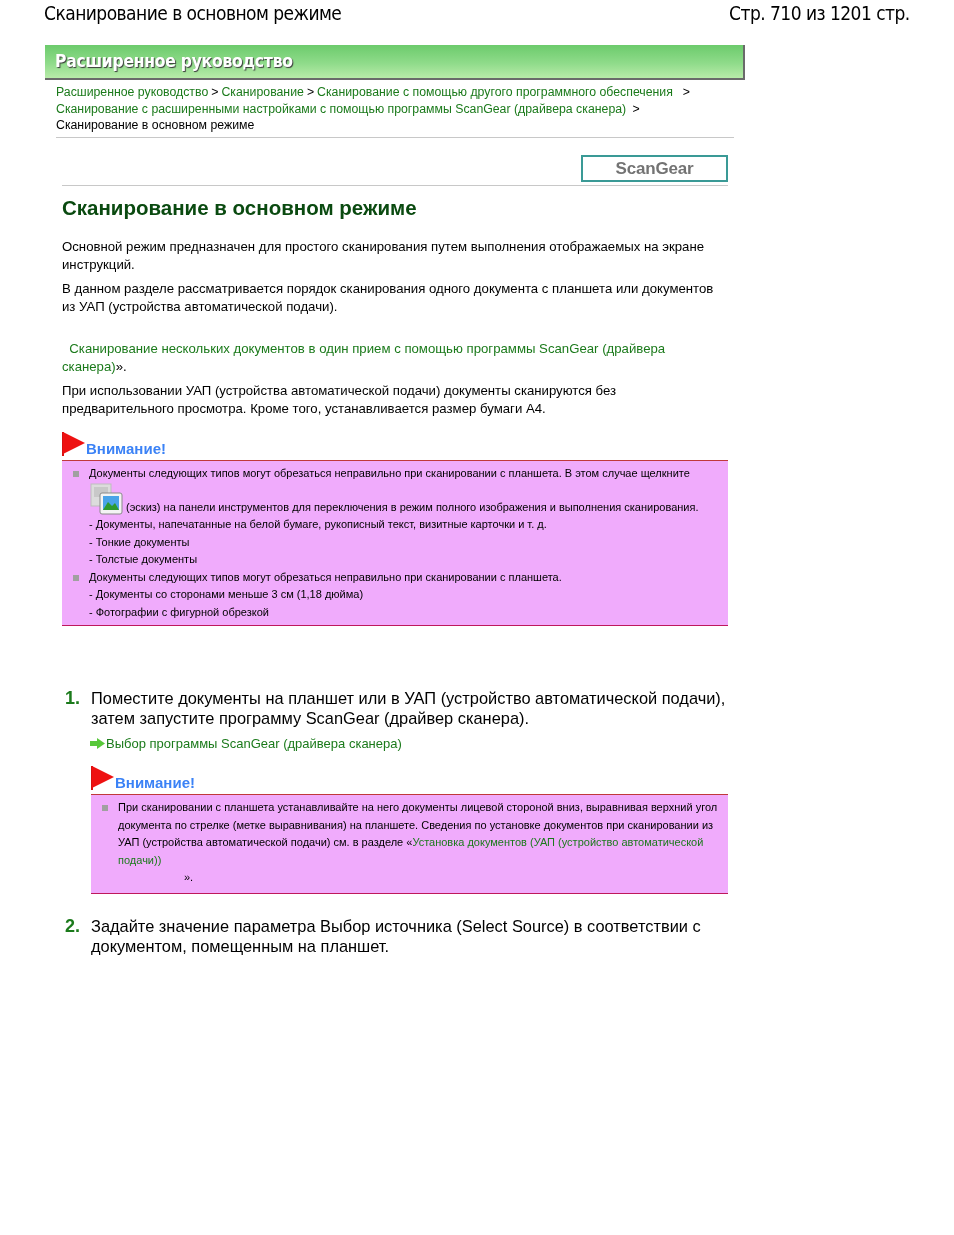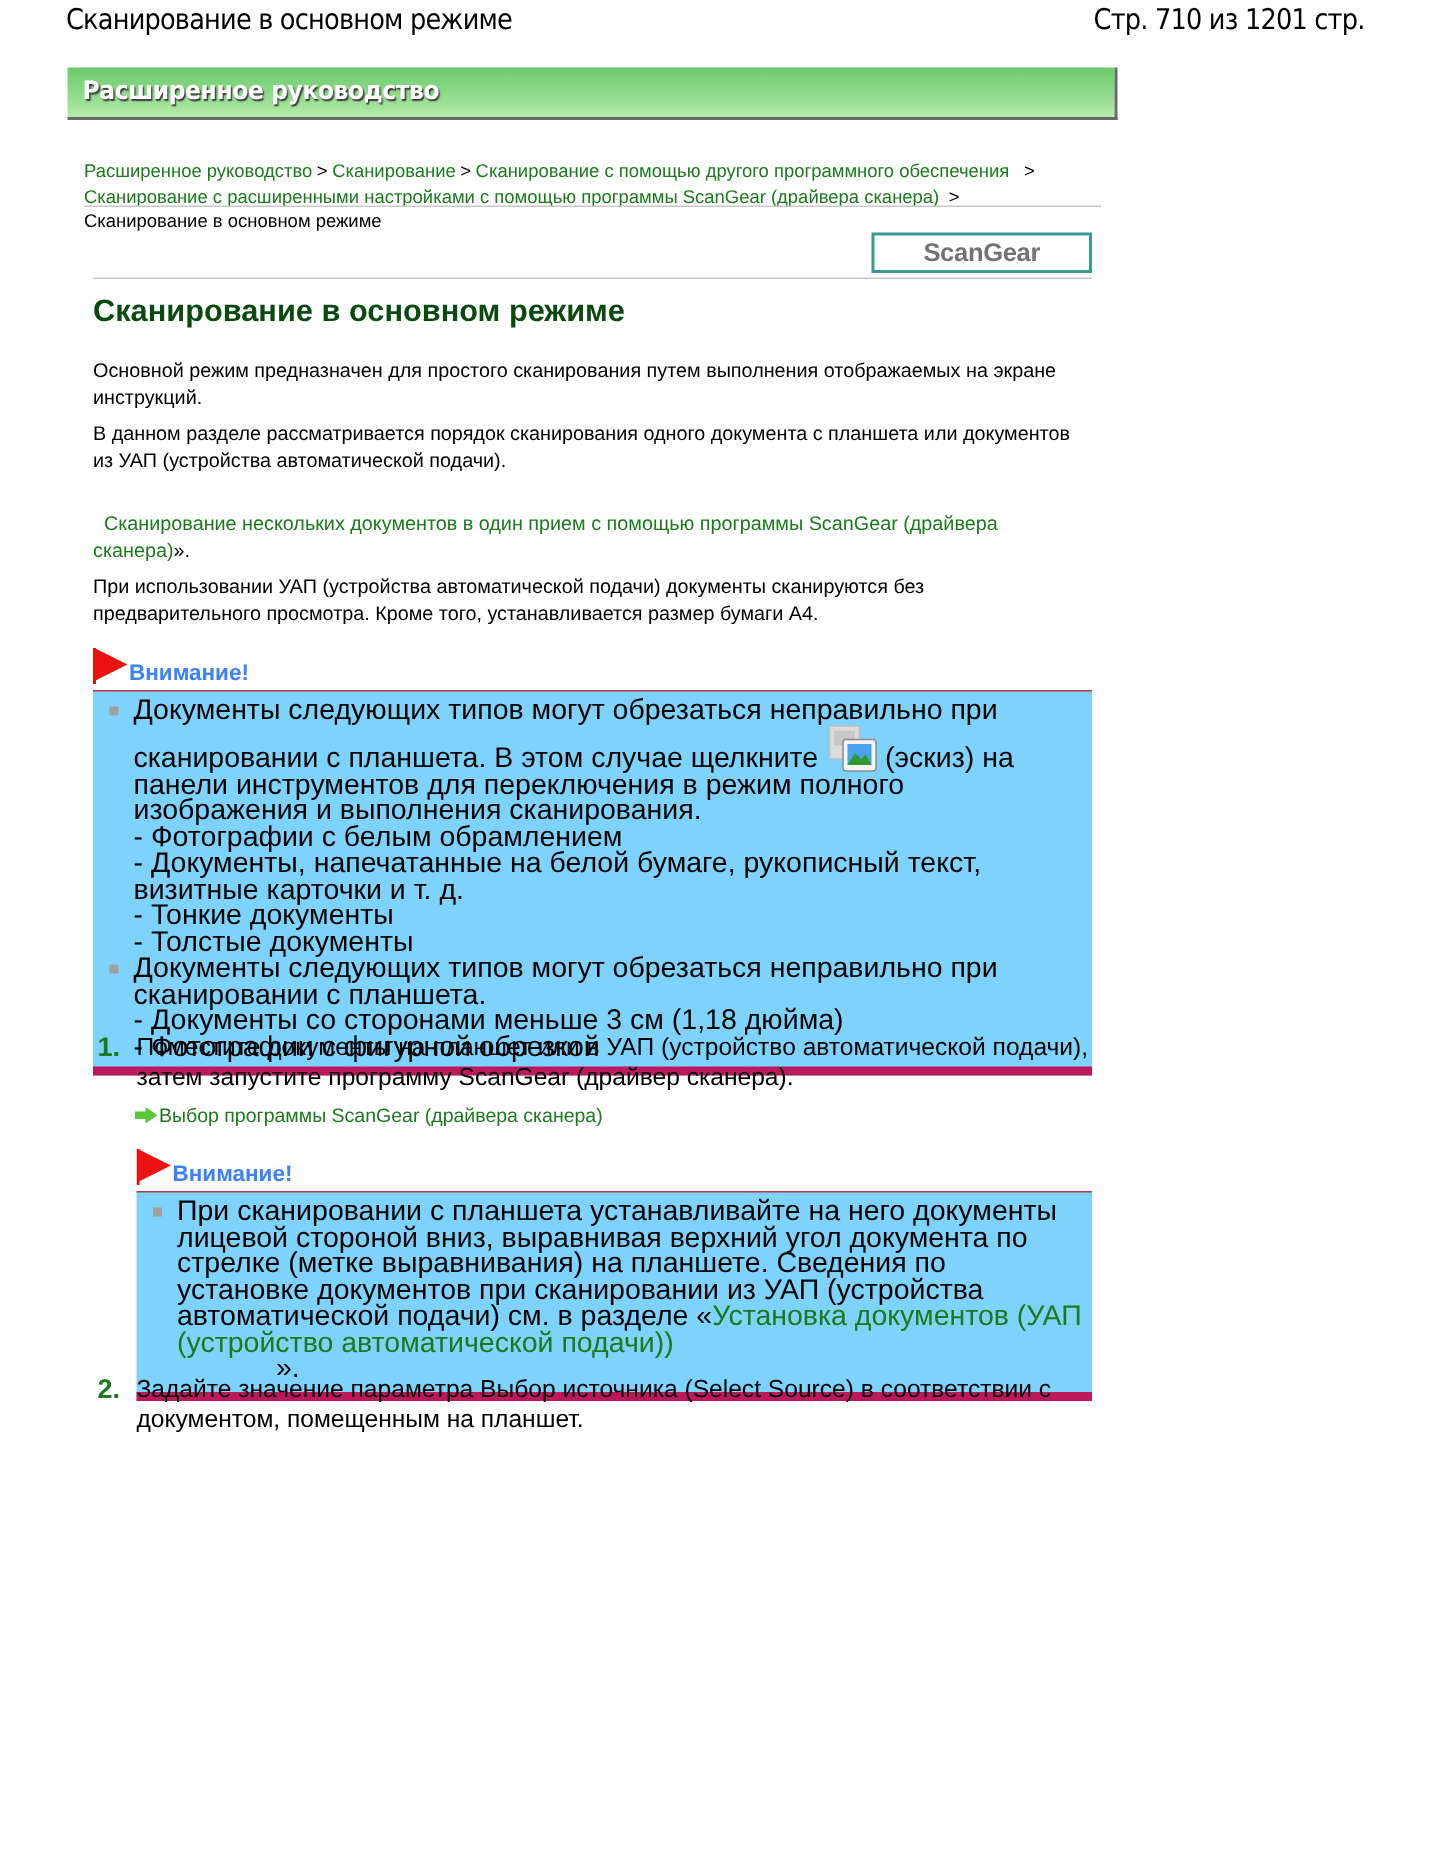--- a/index.html
+++ b/index.html
@@ -65,21 +65,20 @@
       transform: scaleX(0.92);
       transform-origin: left top;
     }
     .breadcrumb {
       position: absolute;
       left: 56px;
       top: 84px;
       width: 680px;
       font-size: 12.3px;
       line-height: 16.5px;
-      margin-top: 22px;
     }
     .breadcrumb a {
       color: #1b7a1b;
       text-decoration: none;
     }
     .breadcrumb .sep {
       color: #000;
       margin: 0 3px;
     }
     .breadcrumb .current {
@@ -157,24 +156,24 @@
     .caution .cap-label {
       position: absolute;
       left: 24px;
       top: 8px;
       font-size: 15px;
       font-weight: bold;
       color: #3b82f6;
     }
     .caution .box {
       border-top: 1px solid #c0393b;
-      border-bottom: 6px solid #be185d;
-      background: #7dd3fc;
+      border-bottom: 1px solid #be185d;
+      background: #f0abfc;
       padding: 4px 6px 4px 8px;
-      font-size: 19px;
+      font-size: 11px;
       line-height: 17.5px;
     }
     .caution ul {
       list-style: none;
       margin: 0;
       padding: 0;
     }
     .caution li {
       position: relative;
       padding-left: 19px;
@@ -284,21 +283,20 @@
             <svg width="34" height="32" viewBox="0 0 34 32">
               <rect x="2" y="1" width="20" height="22" fill="#dcdcdc" stroke="#bdbdbd"></rect>
               <rect x="5" y="4" width="14" height="10" fill="#c8c8c8"></rect>
               <rect x="11" y="10" width="22" height="21" rx="2" fill="#f4f4f4" stroke="#8a8a8a"></rect>
               <rect x="14" y="13" width="16" height="14" fill="#4aa3e8"></rect>
               <polygon points="14,27 19,19 23,23 26,20 30,27" fill="#2e9a2e"></polygon>
             </svg>
           </span>
           <span>(эскиз) на панели инструментов для переключения в режим полного изображения и выполнения сканирования.</span>
         </span>
-        <span class="sub">- Фотографии с белым обрамлением</span>
         <span class="sub">- Документы, напечатанные на белой бумаге, рукописный текст, визитные карточки и т. д.</span>
         <span class="sub">- Тонкие документы</span>
         <span class="sub">- Толстые документы</span>
       </li>
       <li>
         <span class="bullet"></span>
         <span>Документы следующих типов могут обрезаться неправильно при сканировании с планшета.</span>
         <span class="sub">- Документы со сторонами меньше 3 см (1,18 дюйма)</span>
         <span class="sub">- Фотографии с фигурной обрезкой</span>
       </li>

